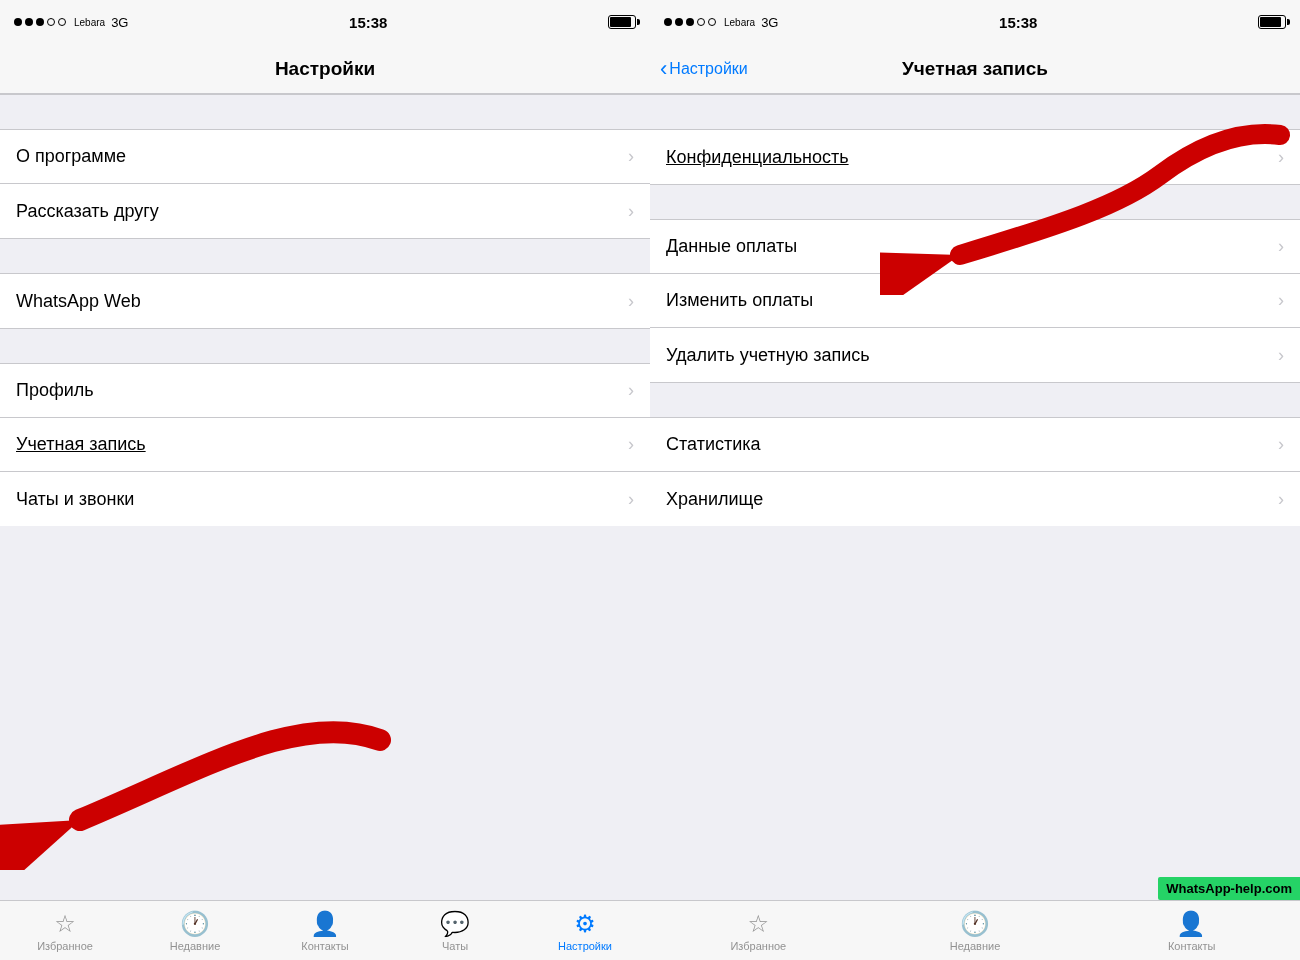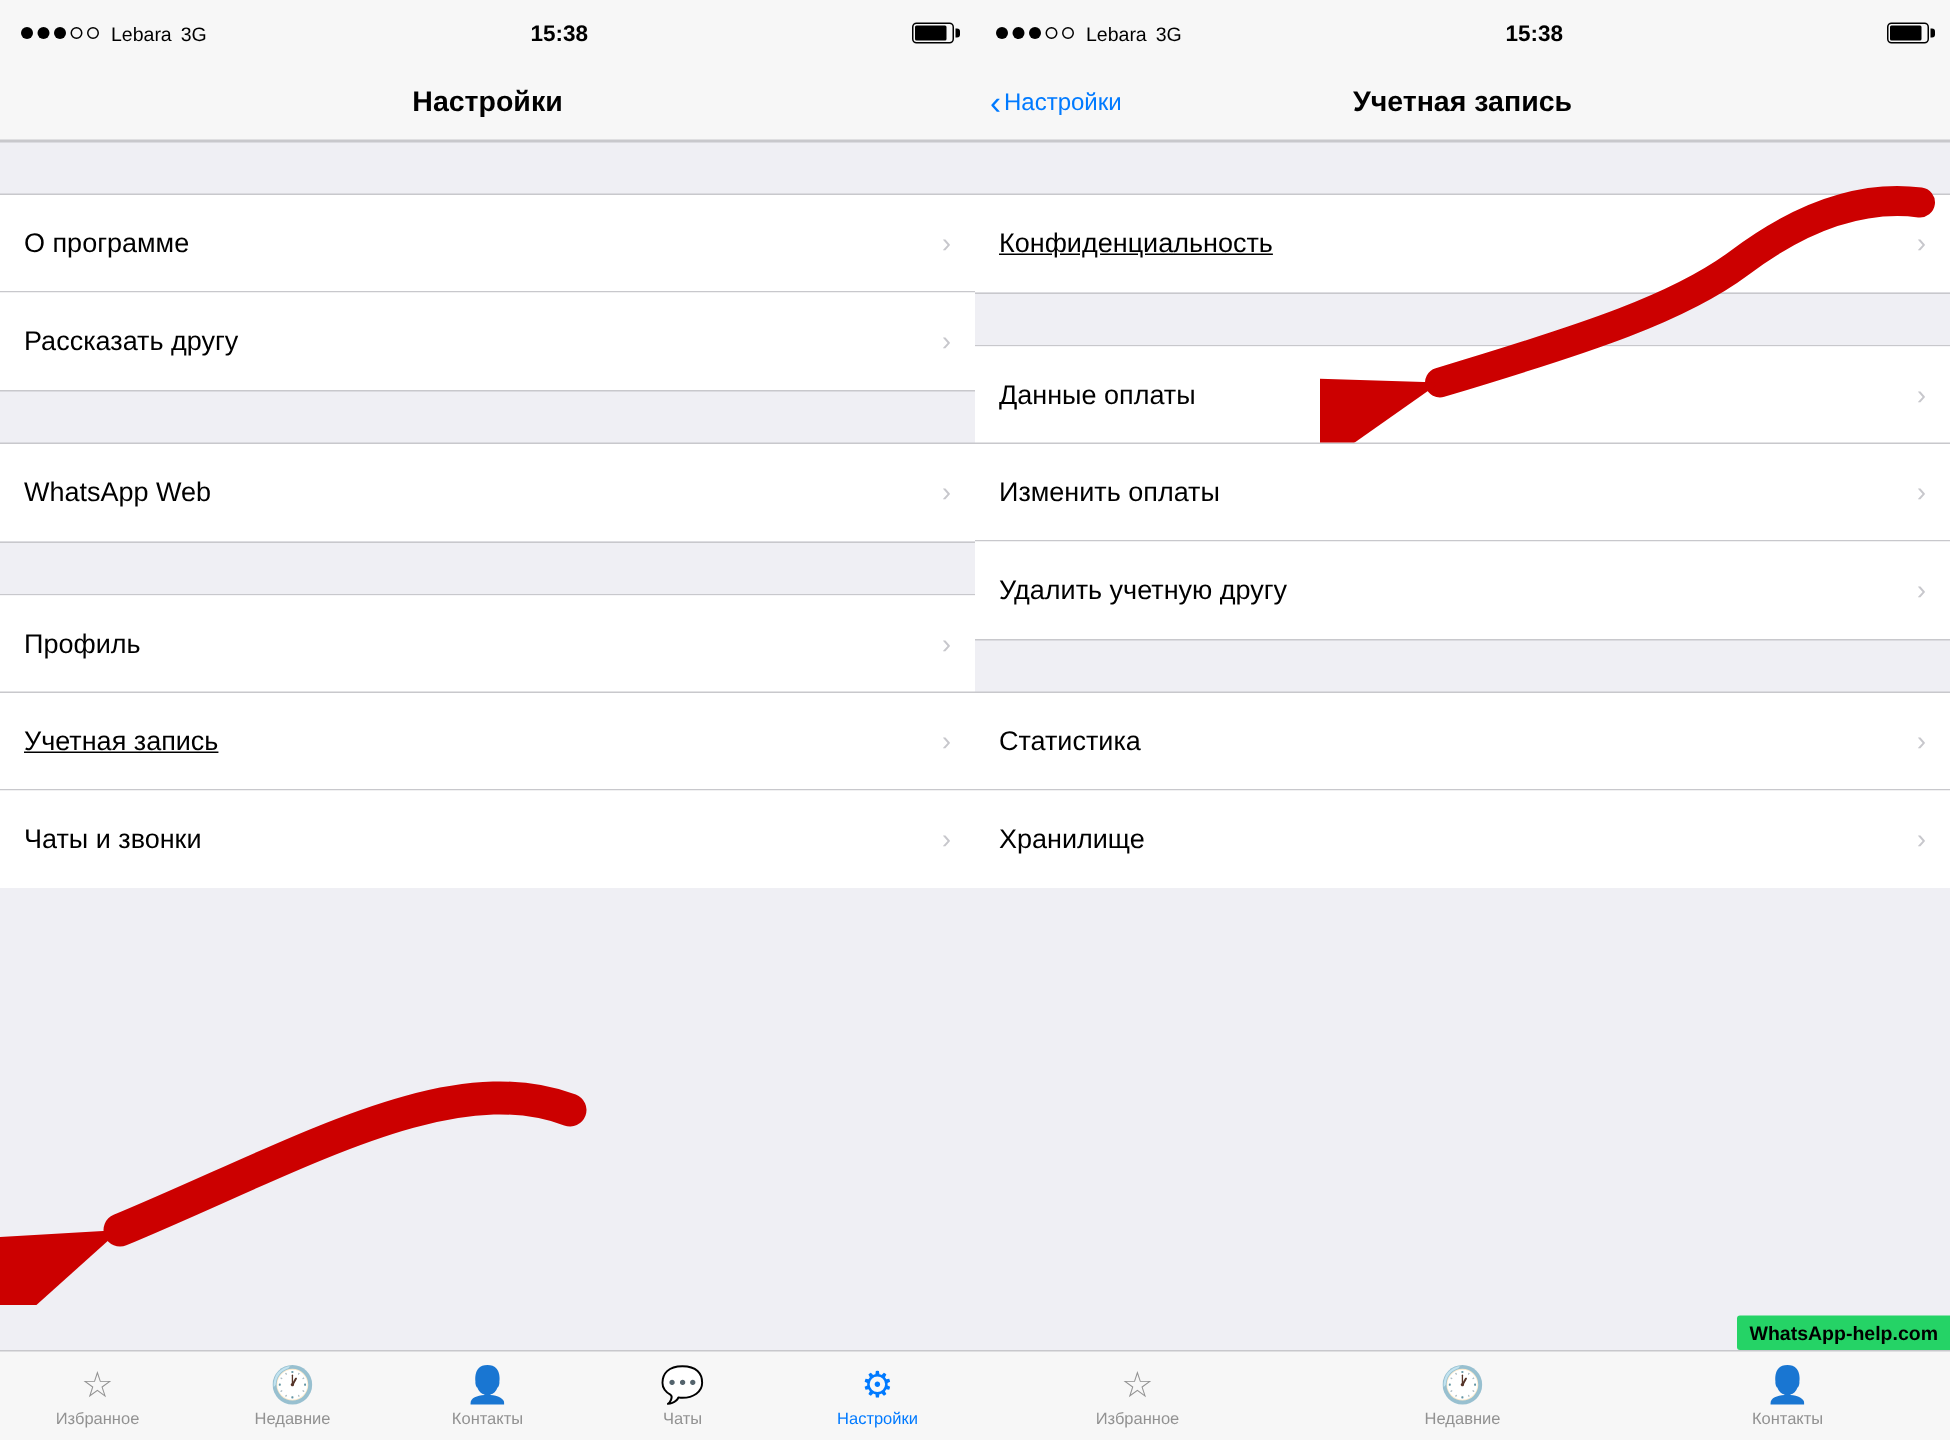--- a/index.html
+++ b/index.html
@@ -21,21 +21,21 @@
       justify-content: space-between;
       padding: 0 14px;
       font-size: 14px;
       font-weight: 500;
       color: #000;
     }
     .status-left { display: flex; align-items: center; gap: 4px; }
     .status-dots { display: flex; gap: 3px; align-items: center; }
     .dot { width: 8px; height: 8px; border-radius: 50%; background: #000; }
     .dot.empty { background: transparent; border: 1.5px solid #000; }
-    .carrier { font-size: 13px; margin-left: 4px; }
+    .carrier { font-size: 10px; margin-left: 4px; }
     .network { font-size: 13px; margin-left: 2px; }
     .status-center { font-size: 15px; font-weight: 600; }
     .status-right { display: flex; align-items: center; gap: 4px; }
     .battery {
       width: 28px; height: 14px;
       border: 1.5px solid #000;
       border-radius: 3px;
       position: relative;
     }
     .battery::after {
@@ -92,21 +92,21 @@
       border-top: 1px solid #c8c8cc;
       border-bottom: 1px solid #c8c8cc;
     }
 
     
     .list-group {
       background: #fff;
     }
 
     .list-item {
-      height: 65px;
+      height: 54px;
       background: #fff;
       display: flex;
       align-items: center;
       justify-content: space-between;
       padding: 0 16px;
       border-bottom: 1px solid #c8c8cc;
       cursor: pointer;
     }
     .list-item:last-child {
       border-bottom: none;
@@ -331,21 +331,21 @@
   <div class="list-group">
     <div class="list-item">
       <span class="list-item-text">Данные оплаты</span>
       <span class="chevron">›</span>
     </div>
     <div class="list-item">
       <span class="list-item-text">Изменить оплаты</span>
       <span class="chevron">›</span>
     </div>
     <div class="list-item">
-      <span class="list-item-text">Удалить учетную другу</span>
+      <span class="list-item-text">Удалить учетную запись</span>
       <span class="chevron">›</span>
     </div>
   </div>
 
   <div class="section-gap"></div>
   <div class="list-group">
     <div class="list-item">
       <span class="list-item-text">Статистика</span>
       <span class="chevron">›</span>
     </div>

